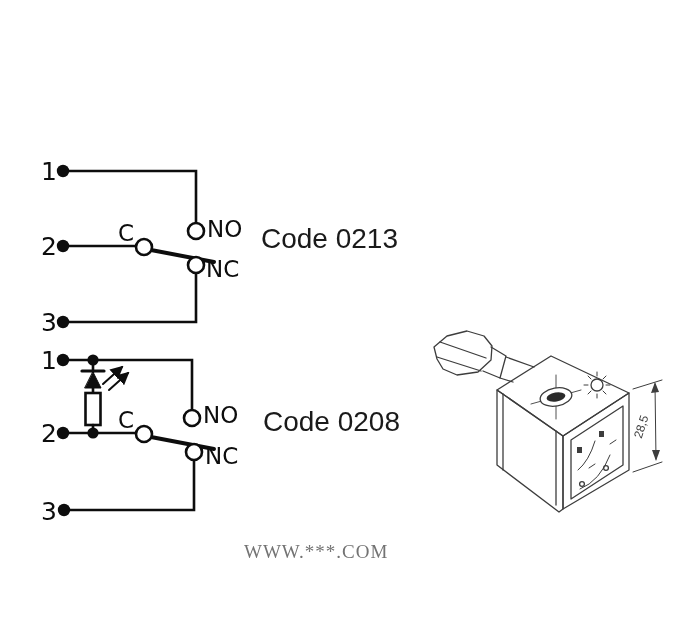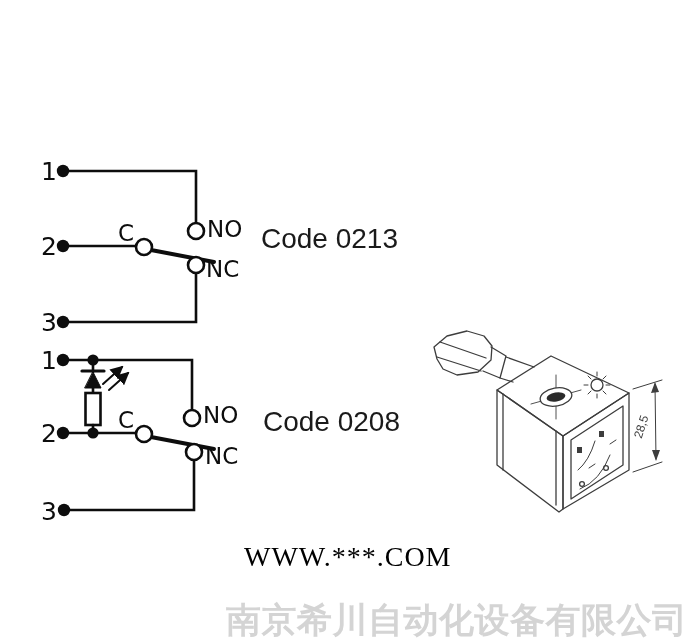--- a/index.html
+++ b/index.html
@@ -5,21 +5,21 @@
   html,body{margin:0;padding:0;background:#fff;}
   #page{
     position:relative;width:700px;height:644px;background:#ffffff;
     font-family:"Liberation Sans",sans-serif;overflow:hidden;
   }
   svg{position:absolute;left:0;top:0;}
   .schem-text{font-family:"DejaVu Sans",sans-serif;fill:#0d0d0d;}
   .code-text{font-family:"Liberation Sans",sans-serif;fill:#1a1a1a;font-size:28px;}
   .wm-url{
     position:absolute;left:244px;top:541px;width:220px;
-    font-family:"Liberation Serif",serif;font-size:28px;color:#000000;
+    font-family:"Liberation Serif",serif;font-size:19px;color:#737373;
     letter-spacing:1px;white-space:nowrap;
   }
   .wm-company{
     position:absolute;left:226px;top:597px;
     font-family:"Liberation Sans",sans-serif;font-size:35px;font-weight:bold;
     color:#d4d4d4;white-space:nowrap;letter-spacing:0.5px;
   }
   .dim-text{font-family:"Liberation Sans",sans-serif;fill:#3d3d3d;font-size:12px;}
 </style>
 </head>
@@ -135,15 +135,14 @@
         <path d="M633,472 L662,462" stroke-width="1"></path>
         <path d="M655,384 L656,459" stroke-width="1"></path>
         <polygon points="655,382 651,393 659,392" fill="#3d3d3d" stroke="none"></polygon>
         <polygon points="656,461 652,450 660,450" fill="#3d3d3d" stroke="none"></polygon>
         <text class="dim-text" text-anchor="middle" transform="translate(645,428) rotate(-72)" stroke="none">28,5</text>
       </g>
     </g>
   </svg>
 
   <div class="wm-url">WWW.***.COM</div>
-  <div class="wm-company">南京希川自动化设备有限公司</div>
 
 </div>
 
 </body></html>

